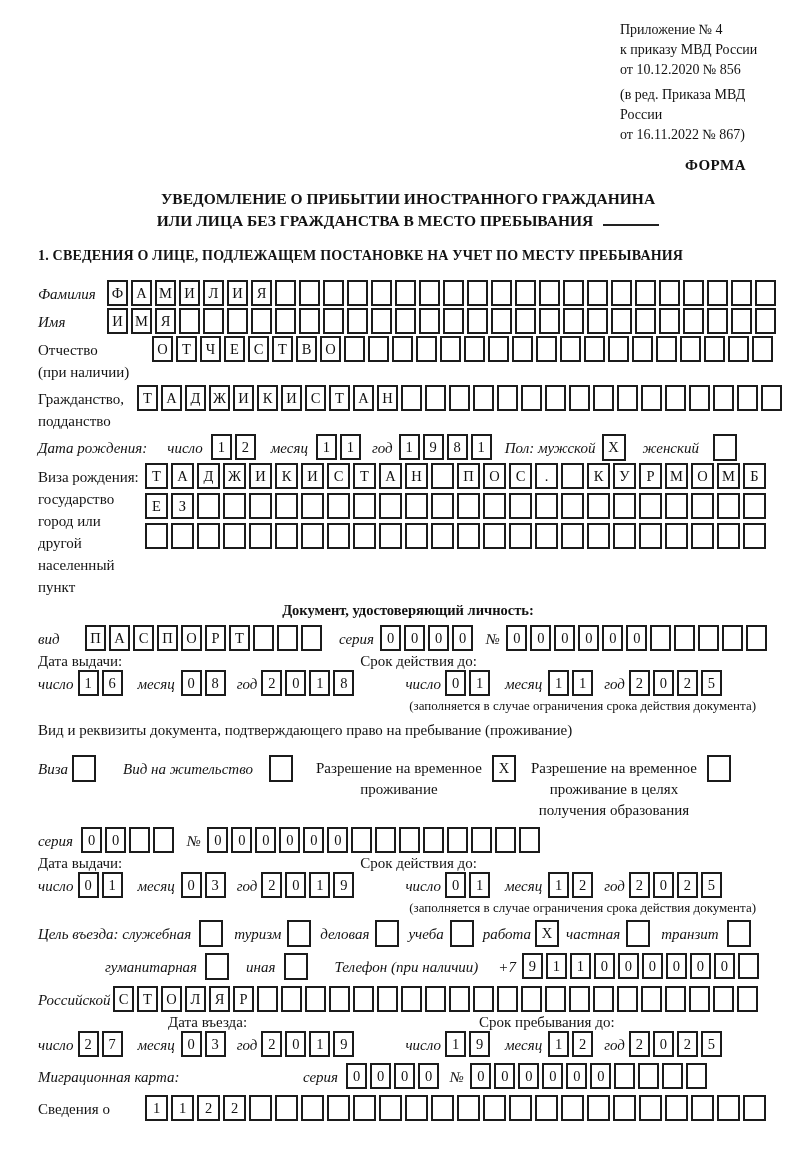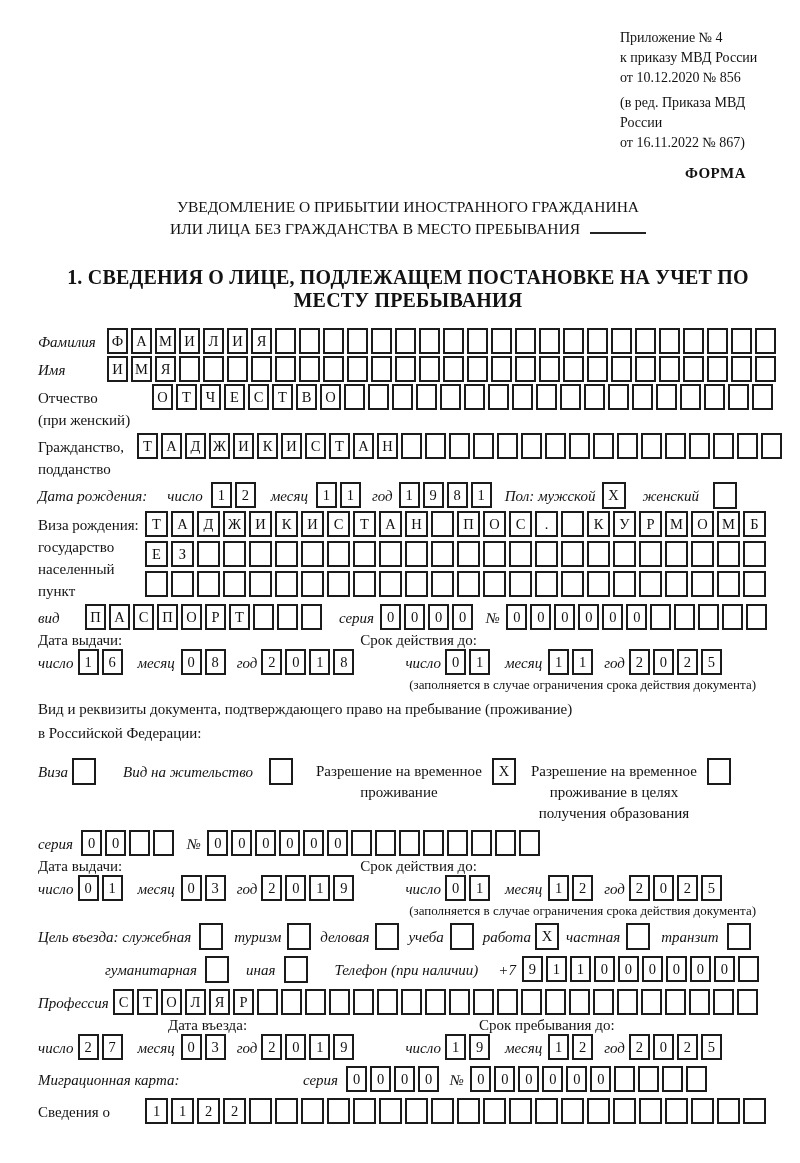--- a/index.html
+++ b/index.html
@@ -2,31 +2,31 @@
 <html><head>
 <meta charset="utf-8">
 <style>
   * { box-sizing: border-box; }
   html,body { margin:0; padding:0; background:#ffffff; }
   body {
     width:800px; height:1163px; overflow:hidden;
     font-family:"Liberation Serif","DejaVu Serif",serif;
     color:#121212;
   }
-  .page { width:800px; height:880px; padding:28px 22px 0 38px; position:relative; }
+  .page { width:800px; height:880px; padding:20px 22px 0 38px; position:relative; }
 
   
   .corner { margin-left:582px; font-size:14px; line-height:20px; }
   .corner .gap { margin-top:5px; }
   .forma { text-align:right; padding-right:32px; font-weight:bold; font-size:15px; margin-top:12px; letter-spacing:.5px; }
 
-  .title { text-align:center; font-weight:normal; font-size:15.5px; line-height:22px; margin-top:14px; }
+  .title { text-align:center; font-weight:bold; font-size:15.5px; line-height:22px; margin-top:14px; }
   .titleline { display:inline-block; width:56px; border-bottom:2px solid #222; height:12px; margin-left:10px; }
 
-  .sec-heading { font-weight:bold; font-size:20px; margin-top:26px; letter-spacing:.2px;text-align:center; }
+  .sec-heading { font-weight:bold; font-size:14px; margin-top:16px; letter-spacing:.2px; }
 
   .rows { margin-top:16px; }
   .row { display:flex; align-items:flex-start; margin-bottom:2px; }
   .lbl { font-size:15px; line-height:22px; padding-top:3px; flex:none; white-space:nowrap;font-style:italic; }
   .lblblock { flex:none; font-size:15px; line-height:22px; padding-top:3px; }
 
   .cells { display:flex; flex-wrap:nowrap; flex:none; }
   .cell {
     display:inline-flex; align-items:center; justify-content:center; flex:none;
     width:21px; height:26px; border:2px solid #1b1b1b; margin-right:3px;
@@ -150,21 +150,21 @@
           <span class="cell"></span>
           <span class="cell"></span>
           <span class="cell"></span>
           <span class="cell"></span>
         </span>
     </div>
 
     <div class="row">
       <span class="lblblock w114">
         <div>Отчество</div>
-        <div>(при женский)</div>
+        <div>(при наличии)</div>
       </span>
       <span class="cells">
           <span class="cell">О</span>
           <span class="cell">Т</span>
           <span class="cell">Ч</span>
           <span class="cell">Е</span>
           <span class="cell">С</span>
           <span class="cell">Т</span>
           <span class="cell">В</span>
           <span class="cell">О</span>
@@ -251,20 +251,21 @@
       <span class="lbl ml14">женский</span>
       <span class="boxwrap ml14">
           <span class="cell"></span>
         </span>
     </div>
 
     <div class="row wide">
       <span class="lblblock w107">
         <div>Виза рождения:</div>
         <div>государство</div>
+        <div>город или другой</div>
         <div>населенный пункт</div>
       </span>
       <span class="stack">
         <span class="cellrow">
             <span class="cell">Т</span>
             <span class="cell">А</span>
             <span class="cell">Д</span>
             <span class="cell">Ж</span>
             <span class="cell">И</span>
             <span class="cell">К</span>
@@ -335,20 +336,21 @@
             <span class="cell"></span>
             <span class="cell"></span>
             <span class="cell"></span>
             <span class="cell"></span>
             <span class="cell"></span>
             <span class="cell"></span>
           </span>
       </span>
     </div>
 
+    <div class="doc-heading">Документ, удостоверяющий личность:</div>
 
     <div class="row">
       <span class="lbl w47">вид</span>
       <span class="cells">
           <span class="cell">П</span>
           <span class="cell">А</span>
           <span class="cell">С</span>
           <span class="cell">П</span>
           <span class="cell">О</span>
           <span class="cell">Р</span>
@@ -418,21 +420,20 @@
           <span class="cell">2</span>
           <span class="cell">0</span>
           <span class="cell">2</span>
           <span class="cell">5</span>
         </span>
     </div>
 
     <div class="note">(заполняется в случае ограничения срока действия документа)</div>
 
     <div class="plainline">Вид и реквизиты документа, подтверждающего право на пребывание (проживание)</div>
-    <div class="plainline">в Российской Федерации:</div>
 
     <div class="row" style="margin-top:13px;">
       <span class="lbl">Виза</span>
       <span class="boxwrap ml4">
           <span class="cell"></span>
         </span>
       <span class="lbl ml24">Вид на жительство</span>
       <span class="boxwrap ml16">
           <span class="cell"></span>
         </span>
@@ -574,21 +575,21 @@
           <span class="cell">0</span>
           <span class="cell">0</span>
           <span class="cell">0</span>
           <span class="cell">0</span>
           <span class="cell">0</span>
           <span class="cell"></span>
         </span>
     </div>
 
     <div class="row" style="margin-top:6px;">
-      <span class="lbl w75">Профессия</span>
+      <span class="lbl w75">Российской</span>
       <span class="cells">
           <span class="cell">С</span>
           <span class="cell">Т</span>
           <span class="cell">О</span>
           <span class="cell">Л</span>
           <span class="cell">Я</span>
           <span class="cell">Р</span>
           <span class="cell"></span>
           <span class="cell"></span>
           <span class="cell"></span>

